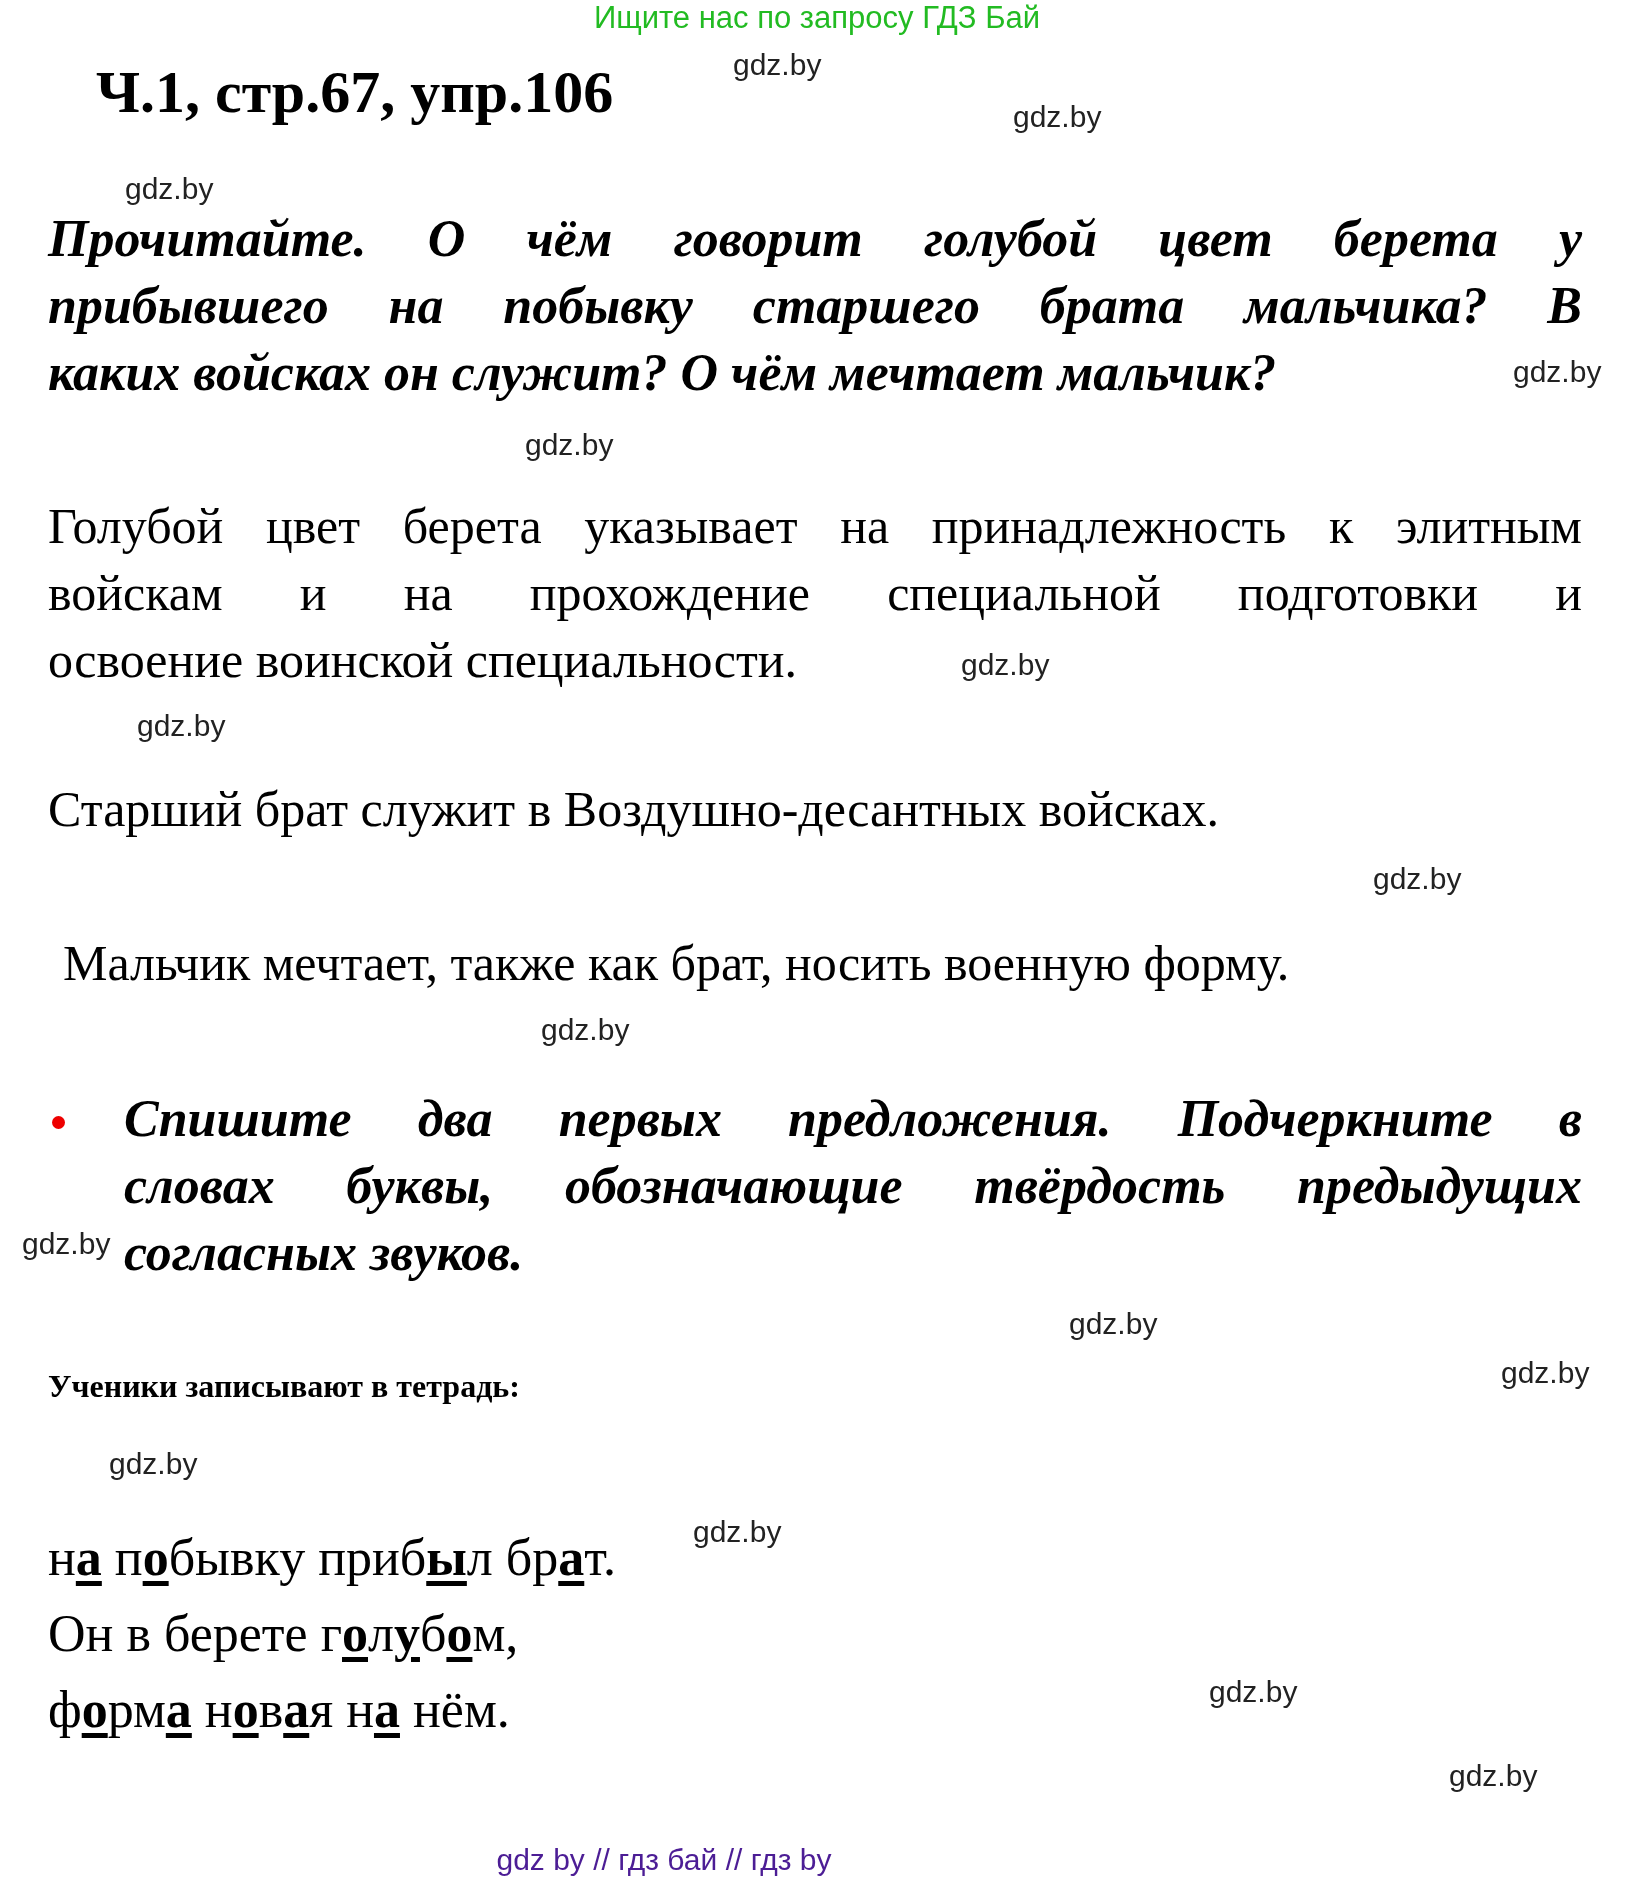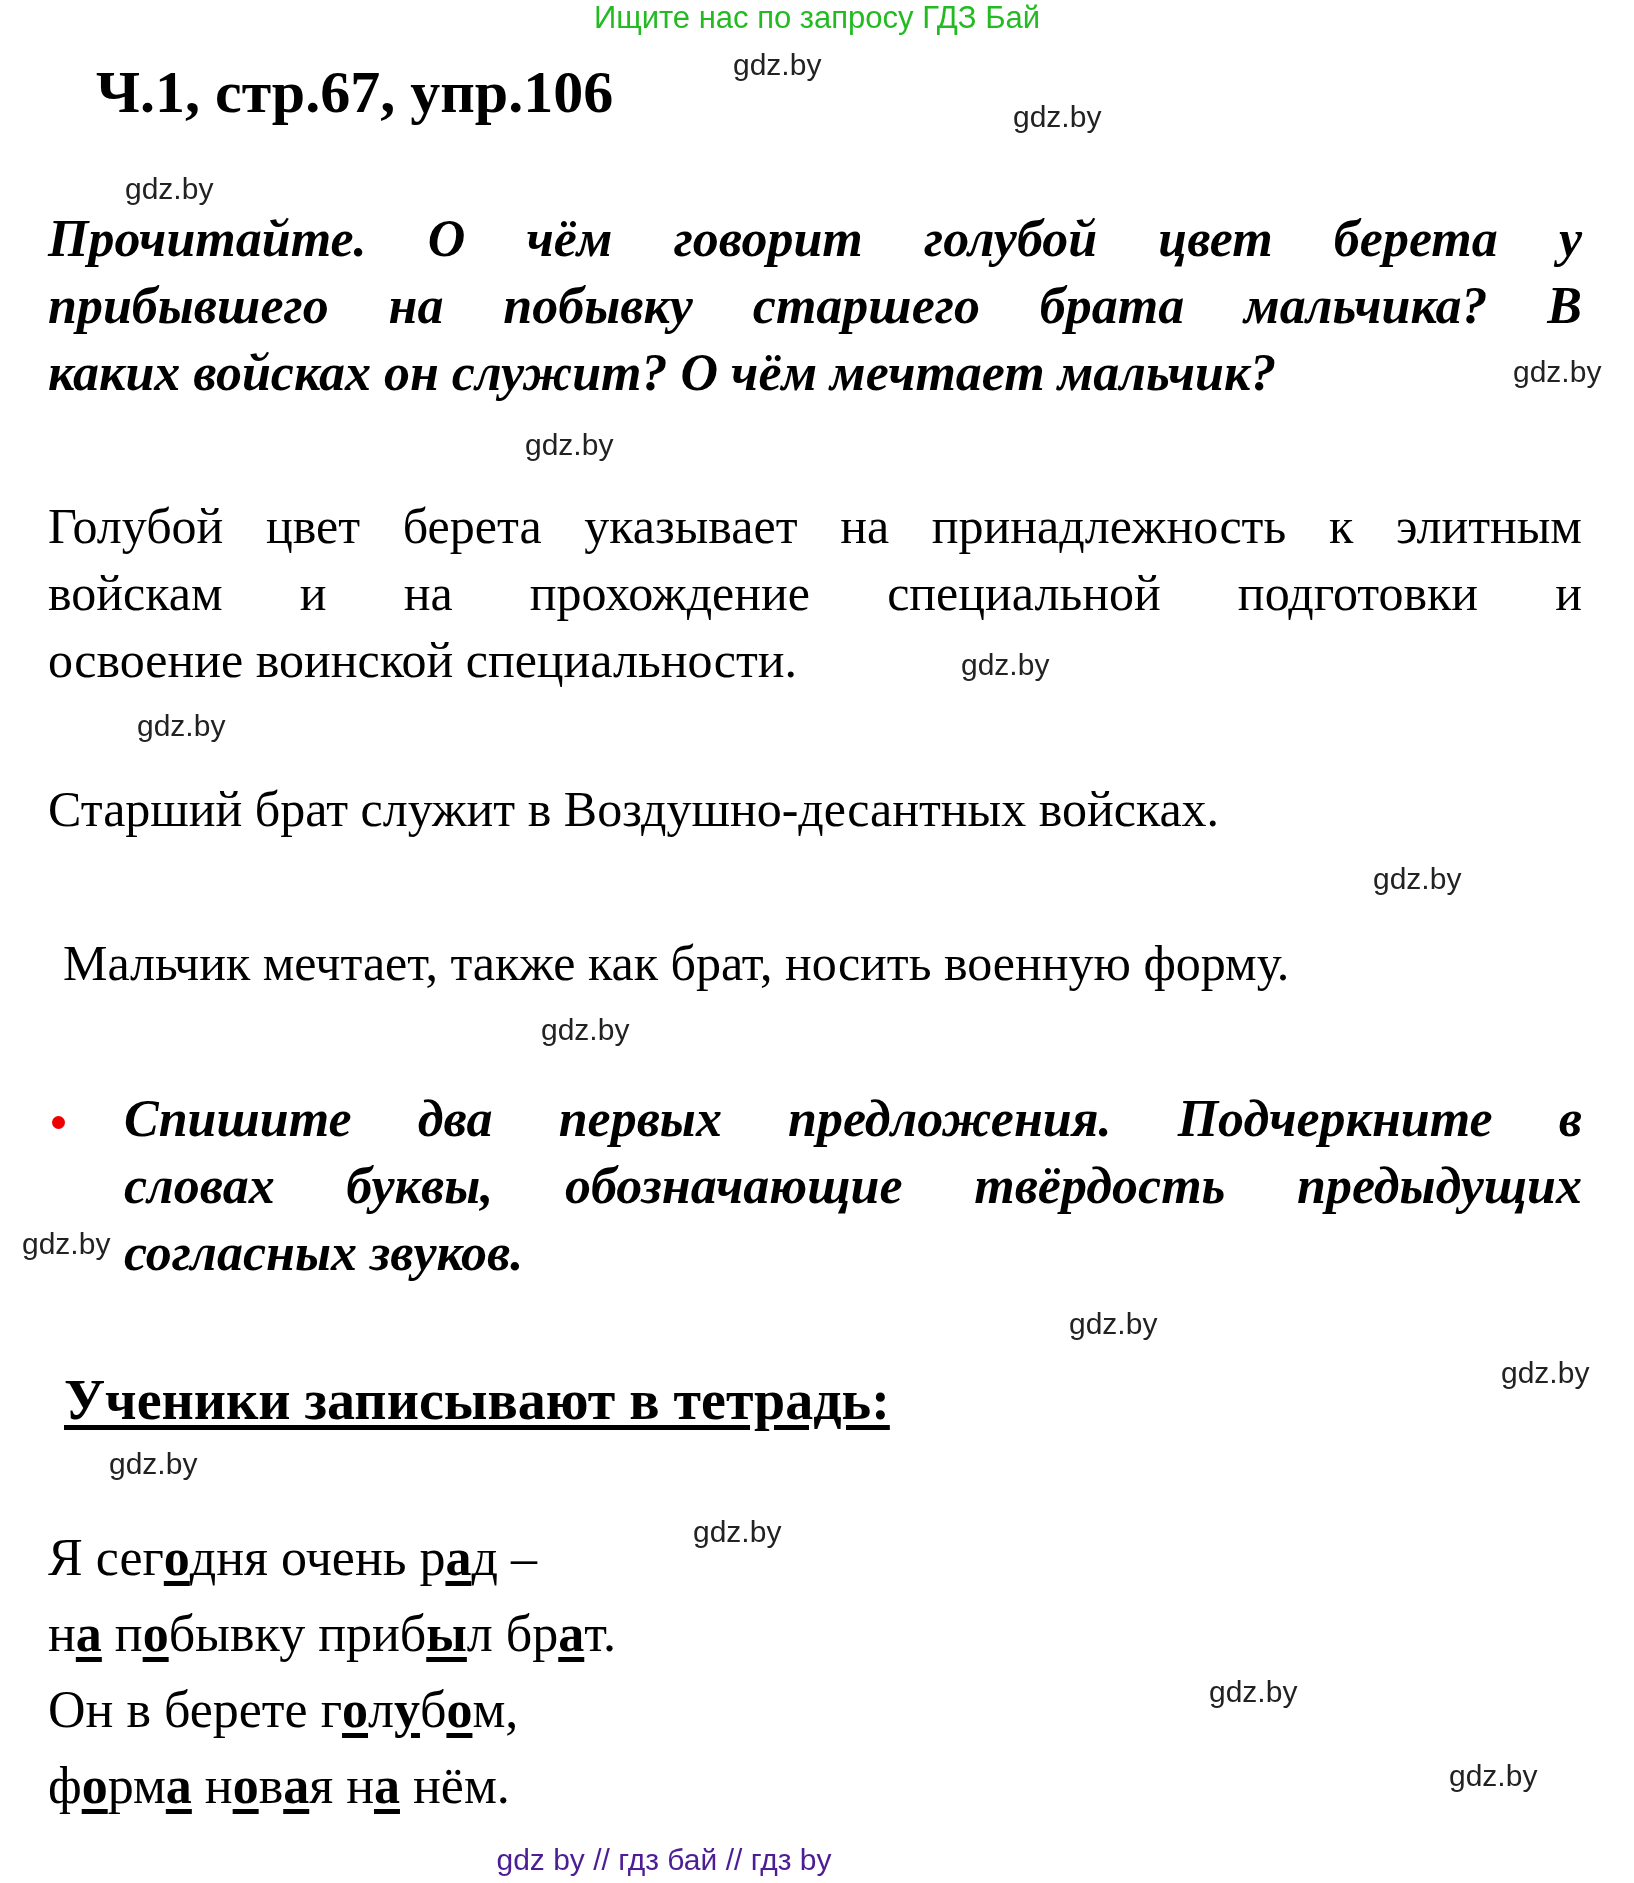--- a/index.html
+++ b/index.html
@@ -5,21 +5,21 @@
   html, body { margin:0; padding:0; background:#fff; }
   body { width:1634px; height:1883px; position:relative; overflow:hidden; font-family:"Liberation Serif", serif; color:#000; }
   .abs { position:absolute; }
   .wm { font-family:"Liberation Sans", sans-serif; font-size:30px; color:#222; position:absolute; white-space:nowrap; }
   .top-banner { font-family:"Liberation Sans", sans-serif; font-size:31px; color:#22bb22; left:0; width:1634px; text-align:center; top:0; }
   .title { font-weight:bold; font-size:60px; left:48px; top:58px;margin-left:48px; }
   .task { font-style:italic; font-weight:bold; font-size:52px; line-height:67px; left:48px; width:1534px; text-align:justify; text-align-last:justify; }
   .task .last { text-align-last:left; }
   .ans { font-size:50px; line-height:67px; left:48px; width:1534px; text-align:justify; }
   .bullet { width:13px; height:13px; border-radius:50%; background:#e00; }
-  .heading { font-weight:bold; font-size:56px; text-decoration:underline; text-decoration-thickness:5px; text-underline-offset:6px; left:64px; top:1368px; }
+  .heading { font-weight:bold; font-size:32px; text-decoration-thickness:5px; text-underline-offset:6px; left:48px; top:1368px; }
   .poem { font-size:52px; line-height:76px; left:48px; top:1520px; }
   .poem u { font-weight:bold; text-decoration-thickness:5px; text-underline-offset:6px; }
   .footer { font-family:"Liberation Sans", sans-serif; font-size:30px; color:#4c1d95; left:0; width:1328px; text-align:center; top:1843px; }
 </style>
 </head>
 <body>
 
 <div class="abs top-banner">Ищите нас по запросу ГДЗ Бай</div>
 
 <div class="abs title">Ч.1, стр.67, упр.106</div>
@@ -42,21 +42,20 @@
 <div class="abs bullet" style="left:52px;top:1116px;"></div>
 <div class="abs task" style="top:1085px;left:124px;width:1458px;">
   <div>Спишите два первых предложения. Подчеркните в</div>
   <div>словах буквы, обозначающие твёрдость предыдущих</div>
   <div class="last">согласных звуков.</div>
 </div>
 
 <div class="abs heading">Ученики записывают в тетрадь:</div>
 
 <div class="abs poem" id="poem">
-    <div><span>Я сег</span><u>о</u><span>дня очень р</span><u>а</u><span>д –</span></div>
     <div><span>н</span><u>а</u><span> п</span><u>о</u><span>бывку приб</span><u>ы</u><span>л бр</span><u>а</u><span>т.</span></div>
     <div><span>Он в берете г</span><u>о</u><span>л</span><u>у</u><span>б</span><u>о</u><span>м,</span></div>
     <div><span>ф</span><u>о</u><span>рм</span><u>а</u><span> н</span><u>о</u><span>в</span><u>а</u><span>я н</span><u>а</u><span> нём.</span></div>
   </div>
 
 <div class="abs footer">gdz by  //  гдз бай  //  гдз by</div>
 
 <div class="wm" style="left:733px;top:48px;">gdz.by</div>
 <div class="wm" style="left:1013px;top:100px;">gdz.by</div>
 <div class="wm" style="left:125px;top:172px;">gdz.by</div>

